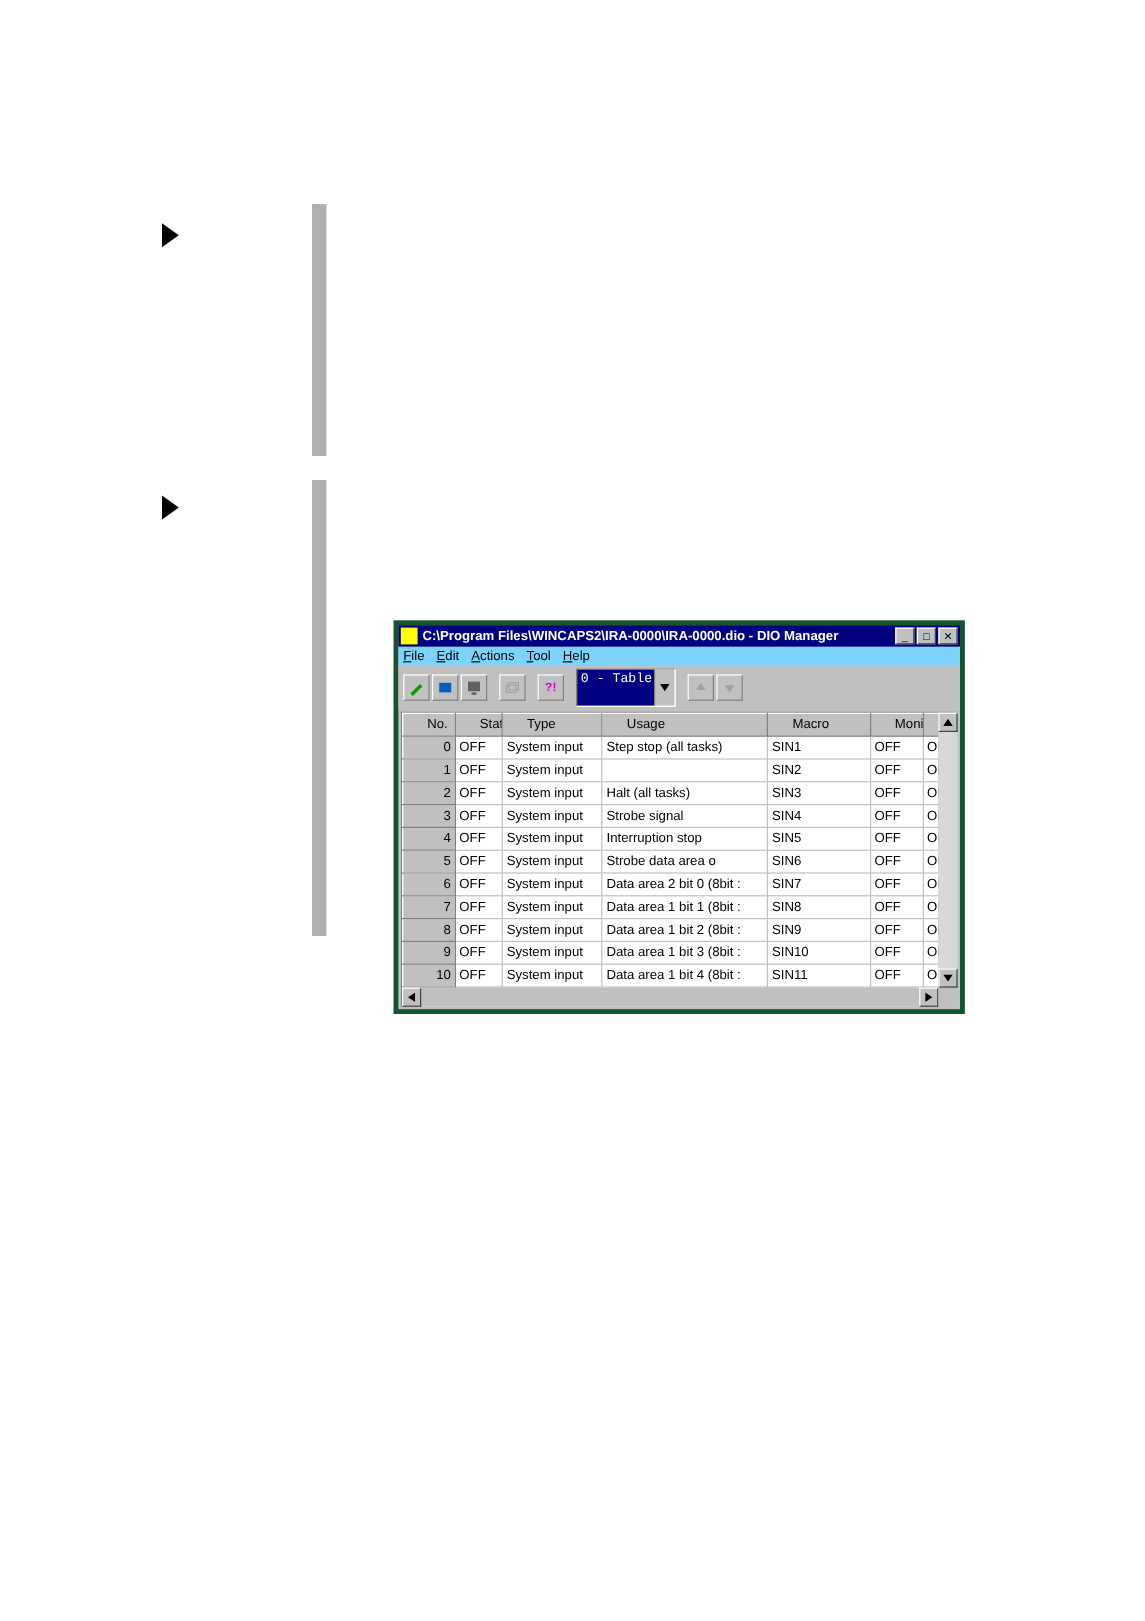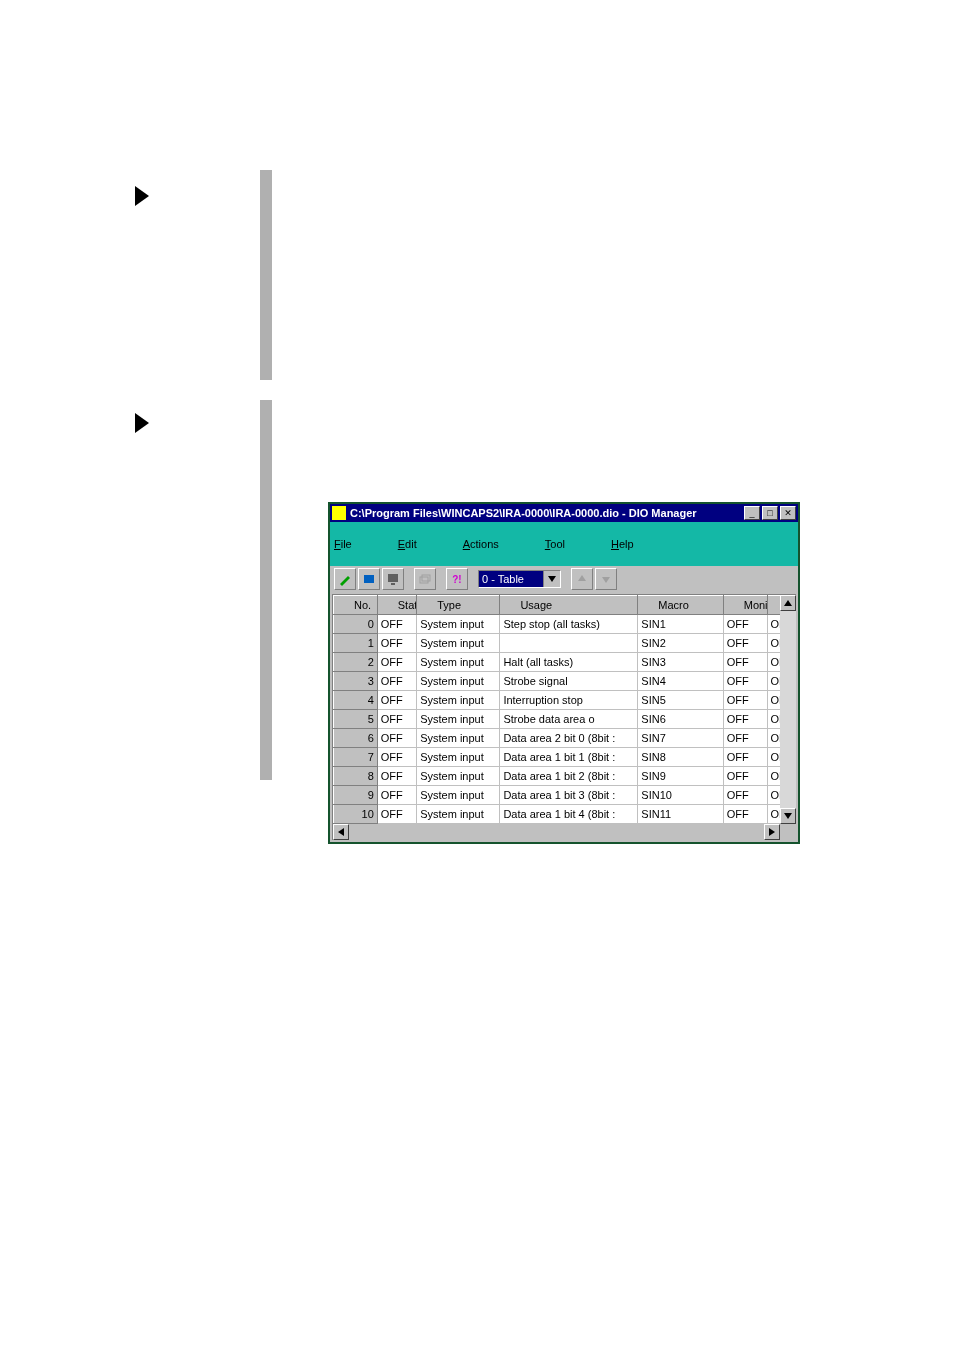--- a/index.html
+++ b/index.html
@@ -21,23 +21,23 @@
   }
   .vert-bar {
     position: absolute;
     width: 12px;
     background: #b0b0b0;
   }
 
   .app-window {
     position: absolute;
     left: 328px;
-    top: 502px;
+    top: 517px;
     width: 468px;
-    border: 2px solid #14532d;
+    border: 4px solid #14532d;
     background: #c0c0c0;
     font-family: "MS Sans Serif", Tahoma, sans-serif;
     font-size: 11px;
   }
   .titlebar {
     background: #000080;
     color: #fff;
     display: flex;
     align-items: center;
     height: 18px;
@@ -64,24 +64,23 @@
     border-right-color: #404040;
     border-bottom-color: #404040;
     margin-left: 2px;
     font-size: 9px;
     line-height: 12px;
     text-align: center;
     color: #000;
     box-sizing: border-box;
   }
   .menubar {
-    background: #14b8a6;
-    display: flex;
-    padding: 16px 4px;
-    gap: 36px;
+    background: #7dd3fc;
+    display: flex;
+    padding: 2px 4px;
   }
   .menu-item {
     margin-right: 10px;
     color: #000;
     cursor: default;
   }
   .menu-item .ul { text-decoration: underline; }
   .toolbar {
     background: #c0c0c0;
     display: flex;
@@ -99,26 +98,27 @@
     display: flex;
     align-items: center;
     justify-content: center;
     font-size: 10px;
     box-sizing: border-box;
   }
   .tool-btn.disabled { color: #808080; }
   .tool-group-sep { width: 6px; }
   .combo {
     display: flex;
-    height: 18px;
+    height: 32px;
     border: 1px solid #808080;
     border-right-color: #fff;
     border-bottom-color: #fff;
     background: #fff;
     box-sizing: border-box;
+    font-family: Liberation Mono, monospace;
   }
   .combo .combo-text {
     width: 58px;
     background: #000080;
     color: #fff;
     padding: 2px 3px;
     font-size: 11px;
     white-space: nowrap;
     overflow: hidden;
   }

